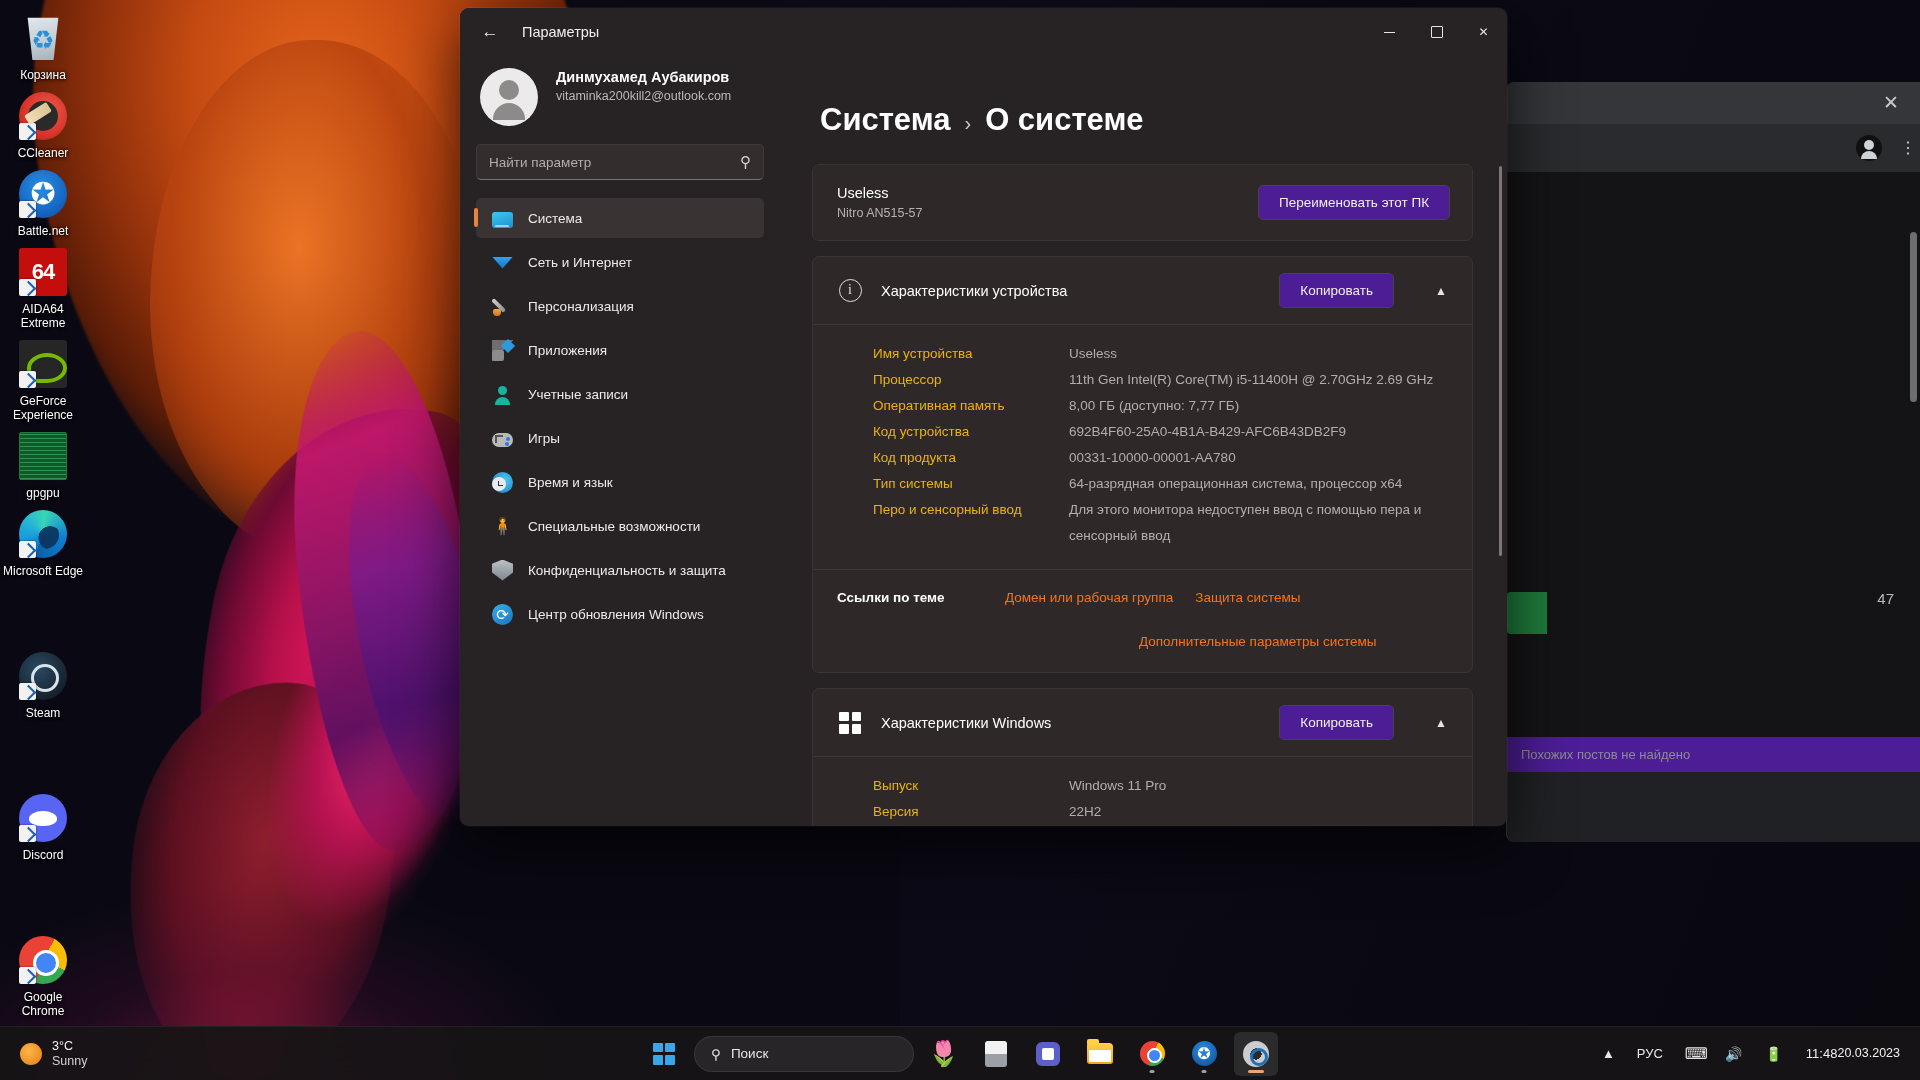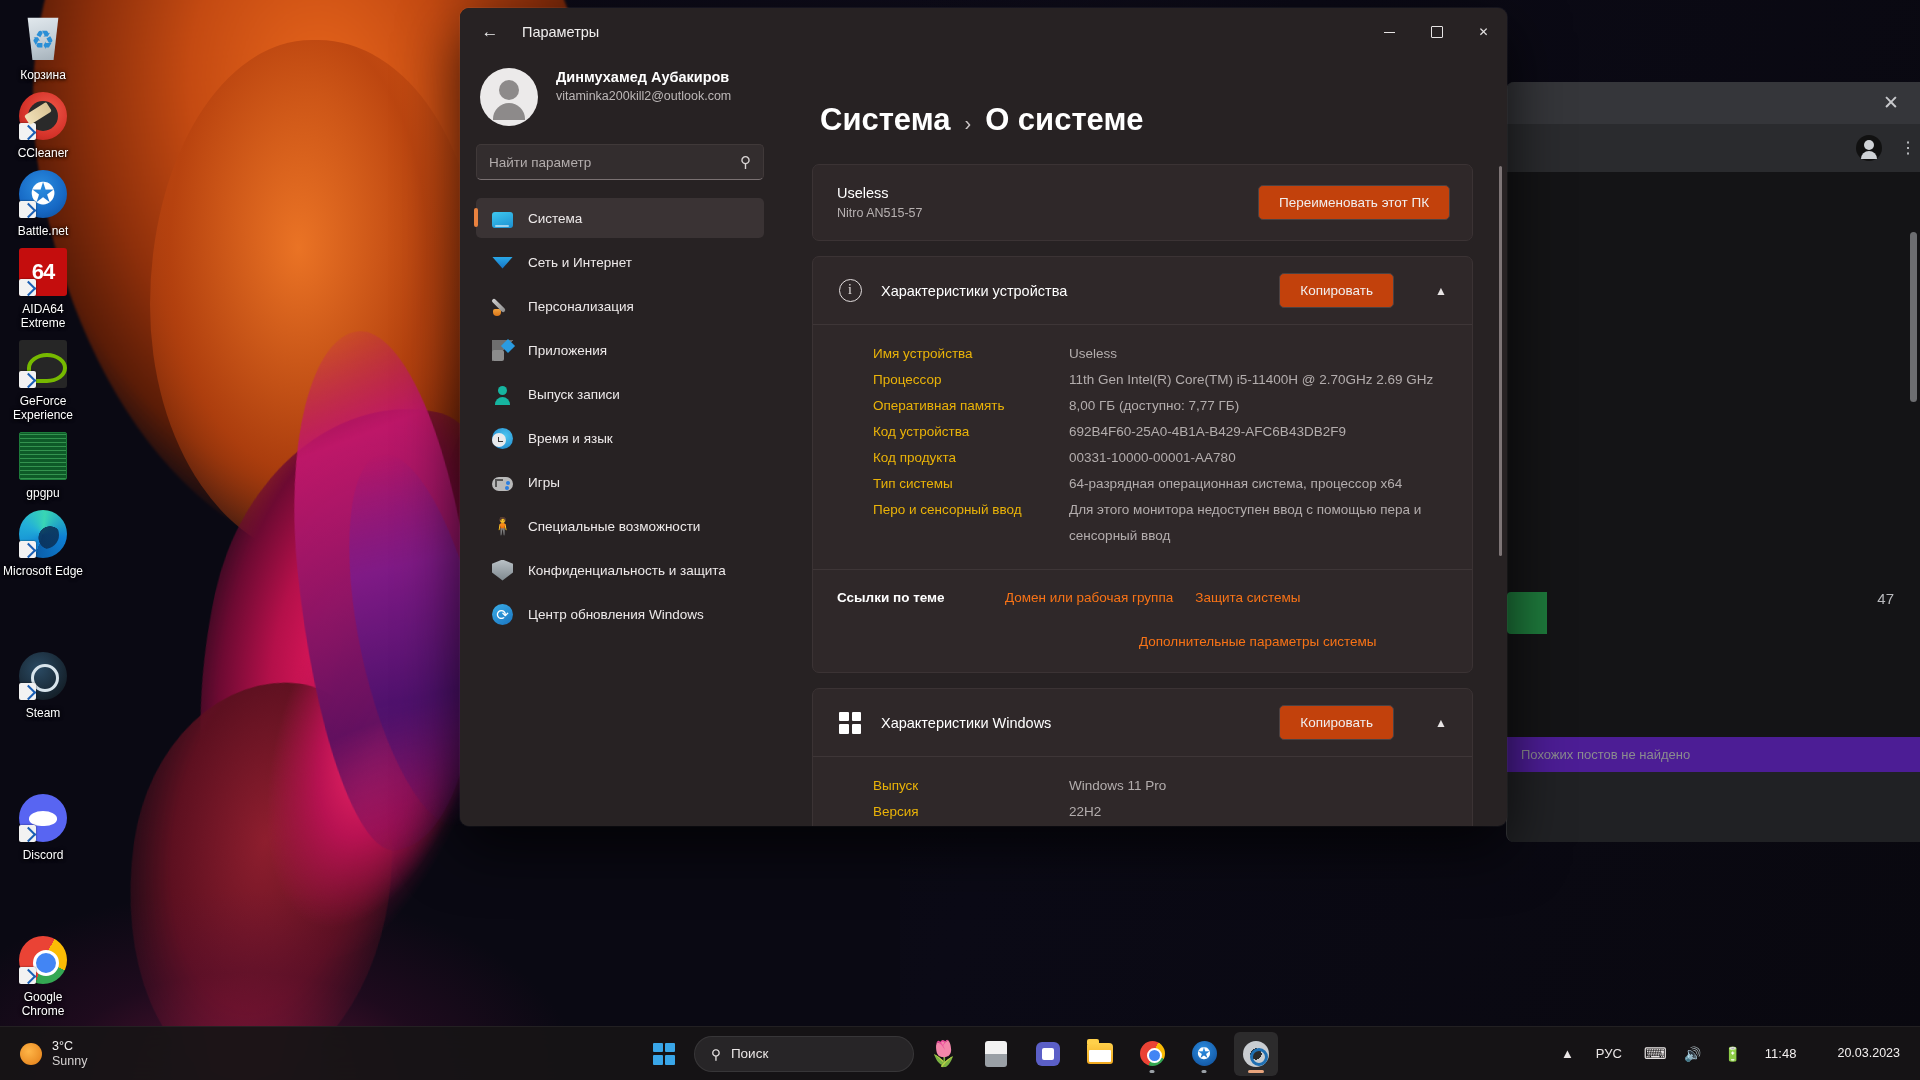--- a/index.html
+++ b/index.html
@@ -374,21 +374,21 @@
     margin-bottom: 15px;
   }
   .card-pc {
     padding: 18px 22px 18px 24px;
     display: flex; align-items: center; justify-content: space-between;
   }
   .pc-name { color: #fff; font-size: 14.5px; line-height: 20px; }
   .pc-model { color: #b7b1b1; font-size: 12.5px; line-height: 18px; margin-top: 1px; }
 
   .btn {
-    background: #c2410c;
+    background: #4c1d95;
     border: 1px solid #4a4243;
     border-radius: 5px;
     color: #f1eeee;
     font-size: 13.5px;
     font-family: inherit;
     padding: 9px 20px;
     cursor: default;
     white-space: nowrap;
   }
 
@@ -500,21 +500,21 @@
     background: radial-gradient(circle at 50% 50%, #2a2a2a 0 30%, rgba(0,0,0,0) 31%), conic-gradient(#c9cdd1 0 100%); position: relative; }
   .tb-settings::after { content:""; position:absolute; left:7px; top:7px; width:12px; height:12px; border:3px solid #1f6fb2; border-radius:50%; }
 
   .tb-right {
     position: absolute; right: 0; display: flex; align-items: center; gap: 4px; padding-right: 14px;
   }
   .tray-btn {
     height: 40px; display: flex; align-items: center; justify-content: center;
     padding: 0 9px; border-radius: 5px; color: #eae6e6; font-size: 13px;
   }
-  .clock { text-align: right; line-height: 17px; padding: 0 6px 0 10px; gap: 41px; }
+  .clock { text-align: right; line-height: 17px; padding: 0 6px 0 10px; }
   .clock-time { color: #f2efef; font-size: 13px; }
   .clock-date { color: #f2efef; font-size: 12.5px; }
   .tray-icon { width: 18px; height: 18px; position: relative; }
   .ty-kb::after { content:"\2328"; position:absolute; inset:0; color:#e5e1e1; font-size:16px; line-height:18px; text-align:center; }
   .ty-vol::after { content:"\1F50A"; position:absolute; inset:0; color:#e5e1e1; font-size:14px; line-height:18px; text-align:center; }
   .ty-bat::after { content:"\1F50B"; position:absolute; inset:0; color:#e5e1e1; font-size:14px; line-height:18px; text-align:center; }
 </style>
 </head>
 <body>
 
@@ -618,29 +618,29 @@
           <div class="nav-item">
             <span class="nav-ico ni-pers"></span>
             <span>Персонализация</span>
           </div>
           <div class="nav-item">
             <span class="nav-ico ni-apps"></span>
             <span>Приложения</span>
           </div>
           <div class="nav-item">
             <span class="nav-ico ni-acc"></span>
-            <span>Выпуск записи</span>
+            <span>Учетные записи</span>
+          </div>
+          <div class="nav-item">
+            <span class="nav-ico ni-games"></span>
+            <span>Игры</span>
           </div>
           <div class="nav-item">
             <span class="nav-ico ni-time"></span>
             <span>Время и язык</span>
-          </div>
-          <div class="nav-item">
-            <span class="nav-ico ni-games"></span>
-            <span>Игры</span>
           </div>
           <div class="nav-item">
             <span class="nav-ico ni-access"></span>
             <span>Специальные возможности</span>
           </div>
           <div class="nav-item">
             <span class="nav-ico ni-priv"></span>
             <span>Конфиденциальность и защита</span>
           </div>
           <div class="nav-item">

